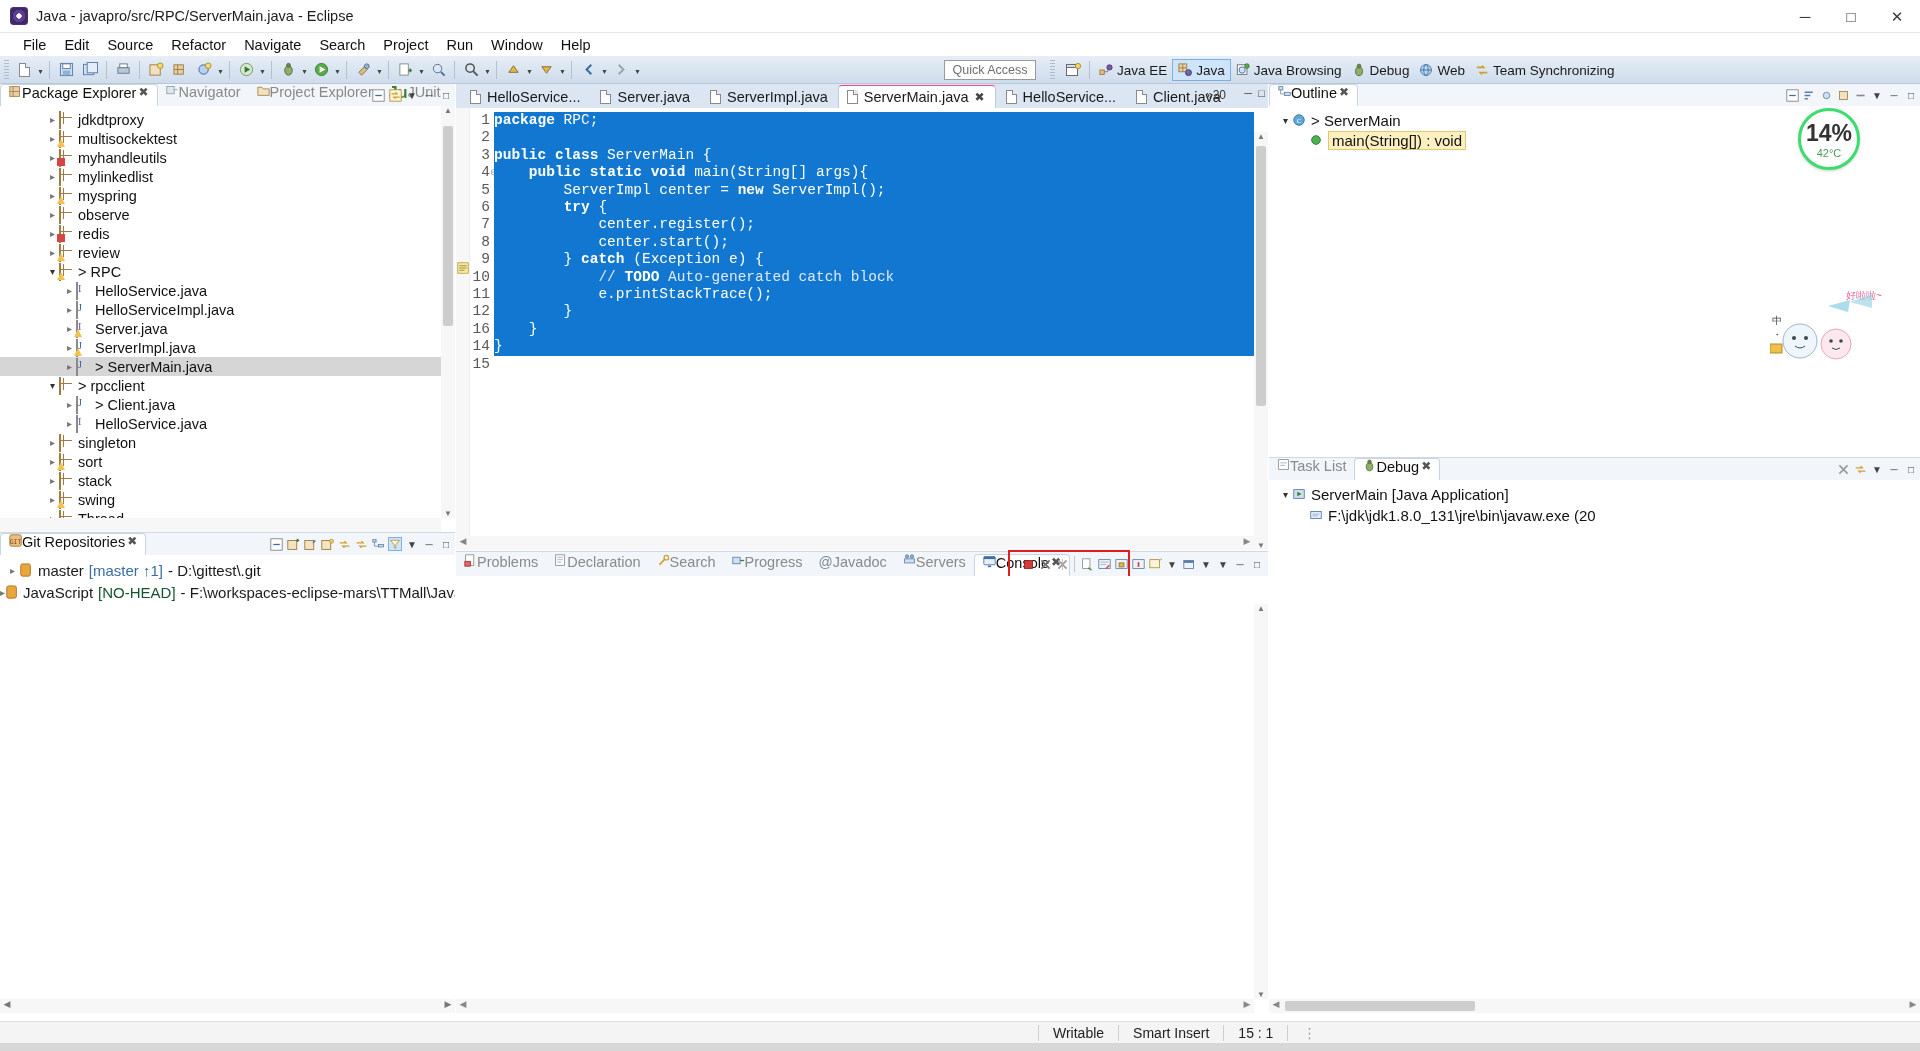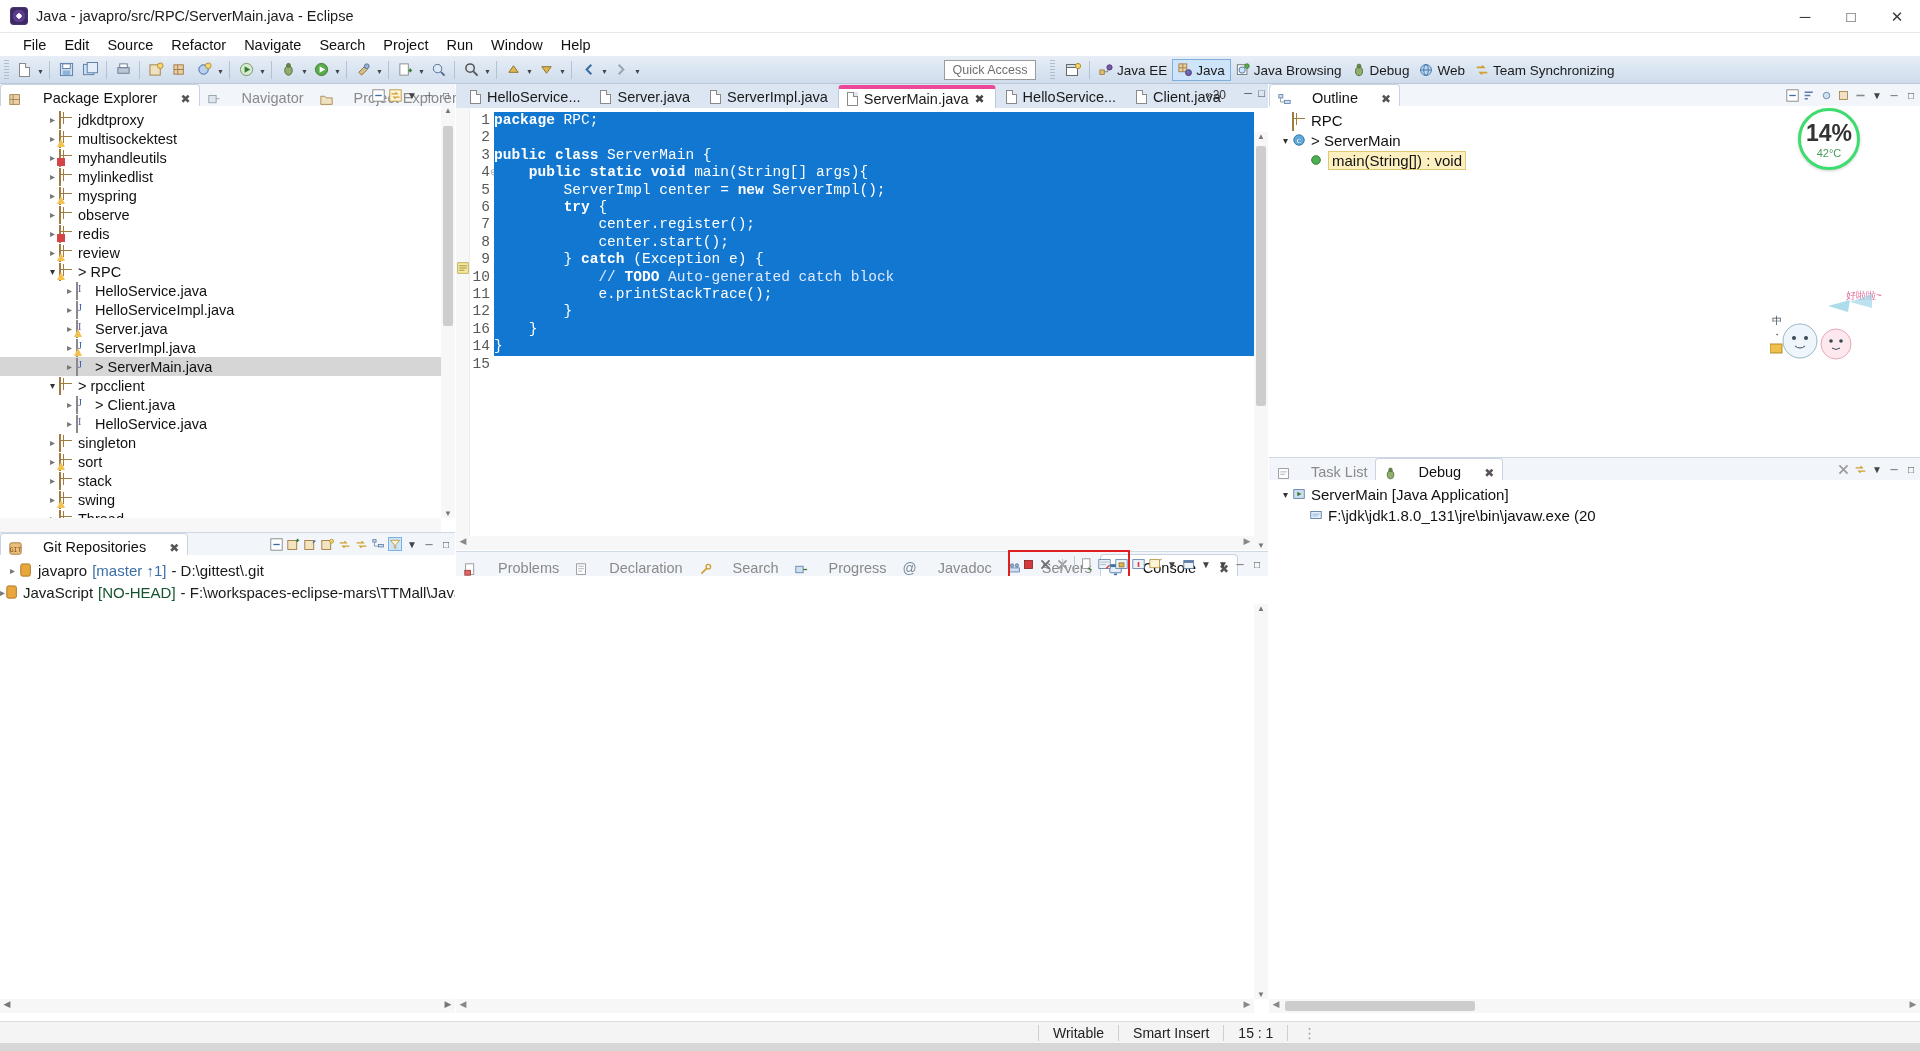--- a/index.html
+++ b/index.html
@@ -58,21 +58,21 @@
   .ic-doc { width:11px;height:14px;background:#fff;border:1px solid #8a8a8a; }
   .ic-doc:after{content:"";position:absolute;right:-1px;top:-1px;width:4px;height:4px;background:#dfe6ee;border-left:1px solid #8a8a8a;border-bottom:1px solid #8a8a8a;}
 
   
   .main { position:absolute; top:84px; left:0; width:1920px; height:937px; }
 
   
   .panel { position:absolute; background:#fff; }
   .ptabs { height:22px; background:#f2f5f9; display:flex; align-items:flex-end; position:relative; }
   .ptab {
-    height:22px; display:flex; align-items:flex-end; gap:21px; padding:0 8px;
+    height:22px; display:flex; align-items:flex-start; gap:0; padding:0 8px;
     font-size:14.5px; color:#8a8a8a; white-space:nowrap;
   }
   .ptab.active { background:#fff; color:#111; border-top:1px solid #c8d4e2;
                  border-left:1px solid #c8d4e2; border-right:1px solid #c8d4e2;
                  border-radius:4px 4px 0 0; }
   .ptab .x { font-size:12px; color:#555; margin-left:2px; }
   .ptoolbar { position:absolute; right:2px; top:0; height:22px; display:flex; align-items:center; gap:3px; }
   .pmini { width:14px;height:14px;display:inline-flex;align-items:center;justify-content:center;font-size:10px;color:#444; }
   .pbody { position:absolute; left:0; right:0; bottom:0; background:#fff; overflow:hidden; }
 
@@ -92,21 +92,21 @@
     clip-path:polygon(50% 0,100% 100%,0 100%); border:0;}
   .err-dot{position:absolute;left:-2px;bottom:-1px;width:8px;height:8px;background:#d64545;}
   .java-ico { width:12px;height:14px;background:#fff;border:1px solid #8a8a8a; }
   .java-ico:before{content:"J";position:absolute;left:2px;top:0px;font-size:10px;color:#3b5fa8;font-family:"Liberation Serif",serif;}
   .java-ico.iface:before{content:"I";color:#6a4fa8;}
   .lbl { color:#111; }
 
   
   .editor-tabs { height:24px; background:#dce6f2; display:flex; align-items:flex-end; padding-left:4px; position:relative;}
   .etab { height:23px; display:flex; align-items:center; gap:6px; padding:0 10px; font-size:14.5px; color:#1a1a1a; }
-  .etab.active { background:#fff; border-top:4px solid #ec4899; border-left:1px solid #bcc9d8;
+  .etab.active { background:#fff; border-top:1px solid #ec4899; border-left:1px solid #bcc9d8;
                  border-right:1px solid #bcc9d8; border-radius:4px 4px 0 0;padding-left:8px; }
   .code-area { position:absolute; left:0; right:0; top:24px; bottom:0; background:#fff; }
   .ruler-col { position:absolute; left:0; top:0; width:14px; bottom:0; background:#f7f7f7; border-right:1px solid #ededed;}
   .codetext {
     position:absolute; left:38px; top:4px; right:14px;
     font-family:"Liberation Mono", monospace; font-size:14.5px; line-height:17.4px; white-space:pre;
   }
   .lnums { position:absolute; left:0; top:4px; width:34px; text-align:right;
     font-family:"Liberation Mono", monospace; font-size:14.5px; line-height:17.4px; color:#585858; }
   .kw-sel { color:#fff; font-weight:bold; }
@@ -624,21 +624,21 @@
         </div>
       </div>
       <div class="pbody" style="top:22px;">
         <div id="git-rows" style="padding-top:4px;">
             <div class="trow" style="height: 22px;">
               <span style="display:inline-block;width:6px"></span>
               <span class="arrow">▸</span>
               <span class="ticon"><svg width="14" height="14" viewBox="0 0 16 16">
                   <rect x="2" y="1" width="11" height="14" rx="2" fill="#e8a63c" stroke="#a8701f"></rect>
                 </svg></span>
-              <span class="gname" style="color:#1a1a1a;">javapro</span>
+              <span class="gname" style="color:#1a1a1a;">master</span>
               <span class="gbr" style="color:#3a6ea5;margin-left:5px;">[master ↑1]</span>
               <span class="gpath" style="color:#1a1a1a;margin-left:5px;">- D:\gittest\.git</span>
             </div>
             <div class="trow" style="height: 22px;">
               <span style="display:inline-block;width:6px"></span>
               <span class="arrow">▸</span>
               <span class="ticon"><svg width="14" height="14" viewBox="0 0 16 16">
                   <rect x="2" y="1" width="11" height="14" rx="2" fill="#e8a63c" stroke="#a8701f"></rect>
                 </svg></span>
               <span class="gname" style="color:#1a1a1a;">JavaScript</span>
@@ -912,26 +912,20 @@
             </span>
           <span class="pmini">▼</span>
           <span class="pmini">─</span>
           <span class="pmini">□</span>
         </div>
       </div>
       <div class="pbody" style="top:22px;">
         <div id="outline-rows" style="padding-top:4px;">
             <div class="trow" style="height: 20px;">
               <span style="display:inline-block;width:10px"></span>
-              <span class="arrow"></span>
-              <span class="ticon"><span class="pkg-ico"></span></span>
-              <span class="lbl" style="">RPC</span>
-            </div>
-            <div class="trow" style="height: 20px;">
-              <span style="display:inline-block;width:10px"></span>
               <span class="arrow open">▾</span>
               <span class="ticon"><svg width="14" height="14" viewBox="0 0 16 16">
                   <circle cx="8" cy="8" r="6" fill="#5fa8d8" stroke="#2f6e9a"></circle>
                   <text x="8" y="11" font-size="8" text-anchor="middle" fill="#fff" font-family="serif">C</text>
                 </svg></span>
               <span class="lbl" style="">&gt; ServerMain</span>
             </div>
             <div class="trow" style="height: 20px;">
               <span style="display:inline-block;width:27px"></span>
               <span class="arrow"></span>

